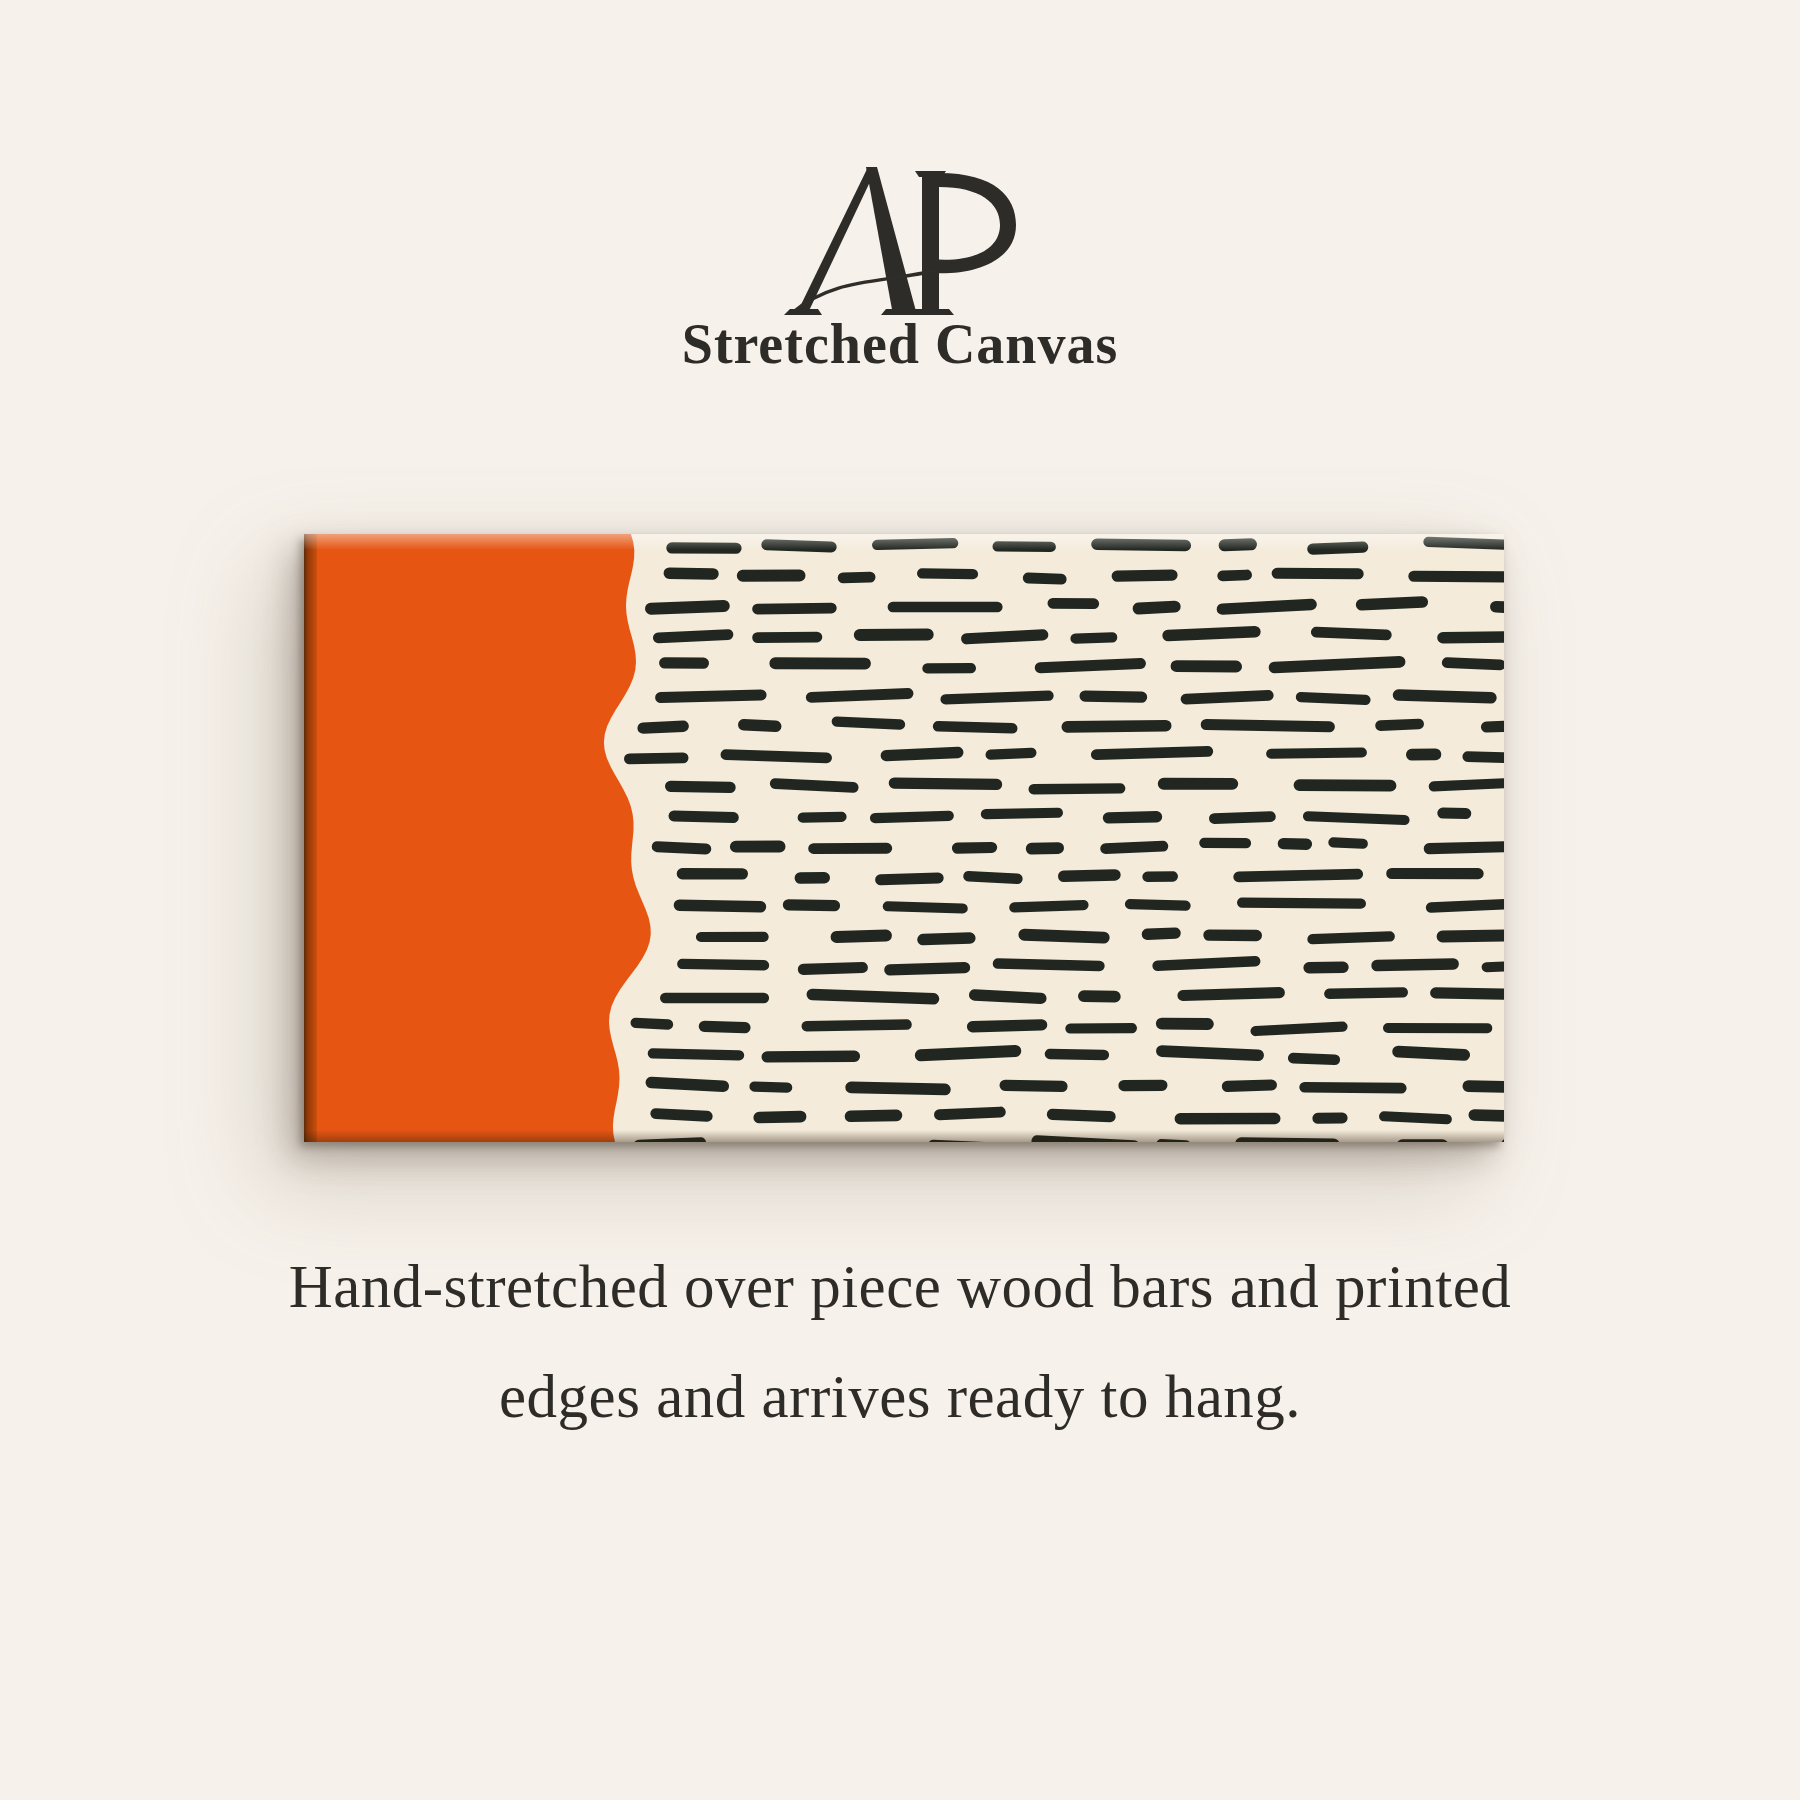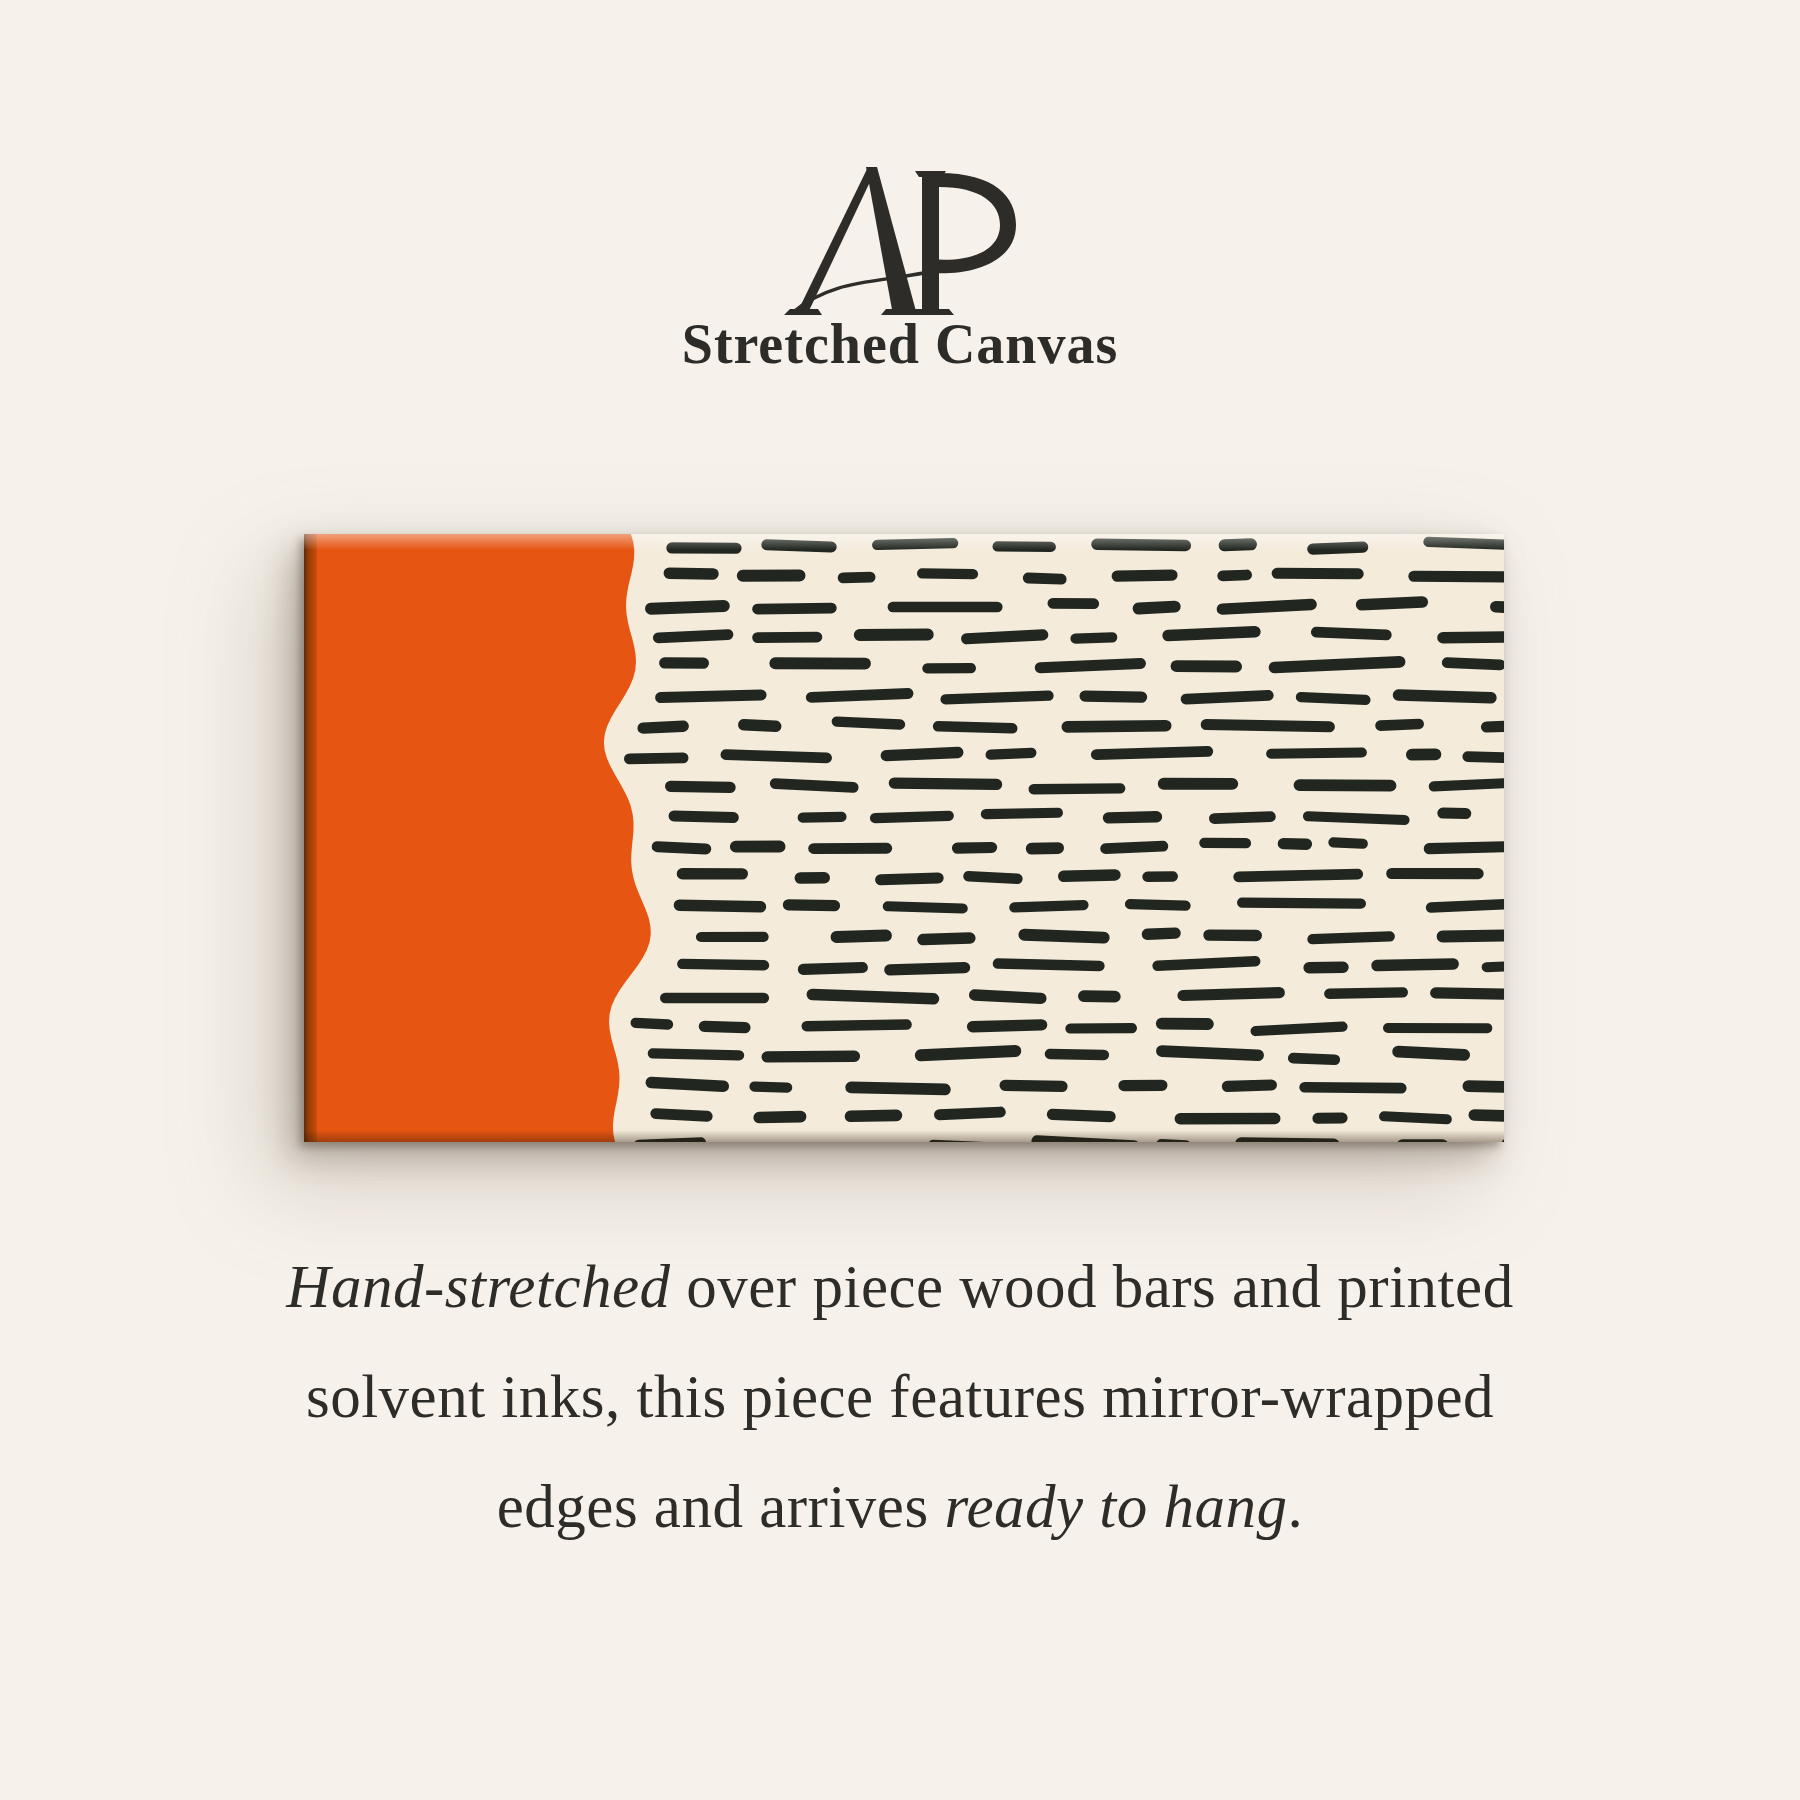--- a/index.html
+++ b/index.html
@@ -26,21 +26,21 @@
       drop-shadow(-30px 32px 45px rgba(120,104,88,0.25));
   }
   .mockup svg{display:block;width:100%;height:100%;}
   .description{
     position:absolute;top:1232px;left:50%;transform:translateX(-50%);
     width:1460px;text-align:center;
     font-size:61px;line-height:110px;
     letter-spacing:0.5px;
   }
   .description .line{display:block;white-space:nowrap;}
-  .description .it{font-style:italic;}
+  .description .it{}
 </style>
 </head>
 <body style="background: rgb(246, 241, 234); color: rgb(45, 44, 40);">
 
 <div class="page">
 
   <svg class="brand" viewBox="0 0 240 160" role="img" aria-label="AP monogram logo">
     <g id="logo-g" fill="#2D2C28">
 
       <polygon points="88,4 97,4 27,152 16,152"></polygon>
@@ -265,17 +265,16 @@
           </g>
         <rect id="spine" x="0" y="0" width="13" height="608" fill="url(#spineGrad)"></rect>
         <rect x="0" y="0" width="1200" height="16" fill="url(#topSheen)"></rect>
         <rect x="0" y="596" width="1200" height="12" fill="url(#bottomShade)"></rect>
       </g>
     </svg>
   </div>
 
   <div class="description">
       <span class="line"><span class="it">Hand-stretched</span><span> over piece wood bars and printed</span></span>
-      <span class="line"><span>solvent inks, this piece features mirror-wrapped</span></span>
       <span class="line"><span>edges and arrives </span><span class="it">ready to hang</span><span>.</span></span>
     </div>
 
 </div>
 
 </body></html>

